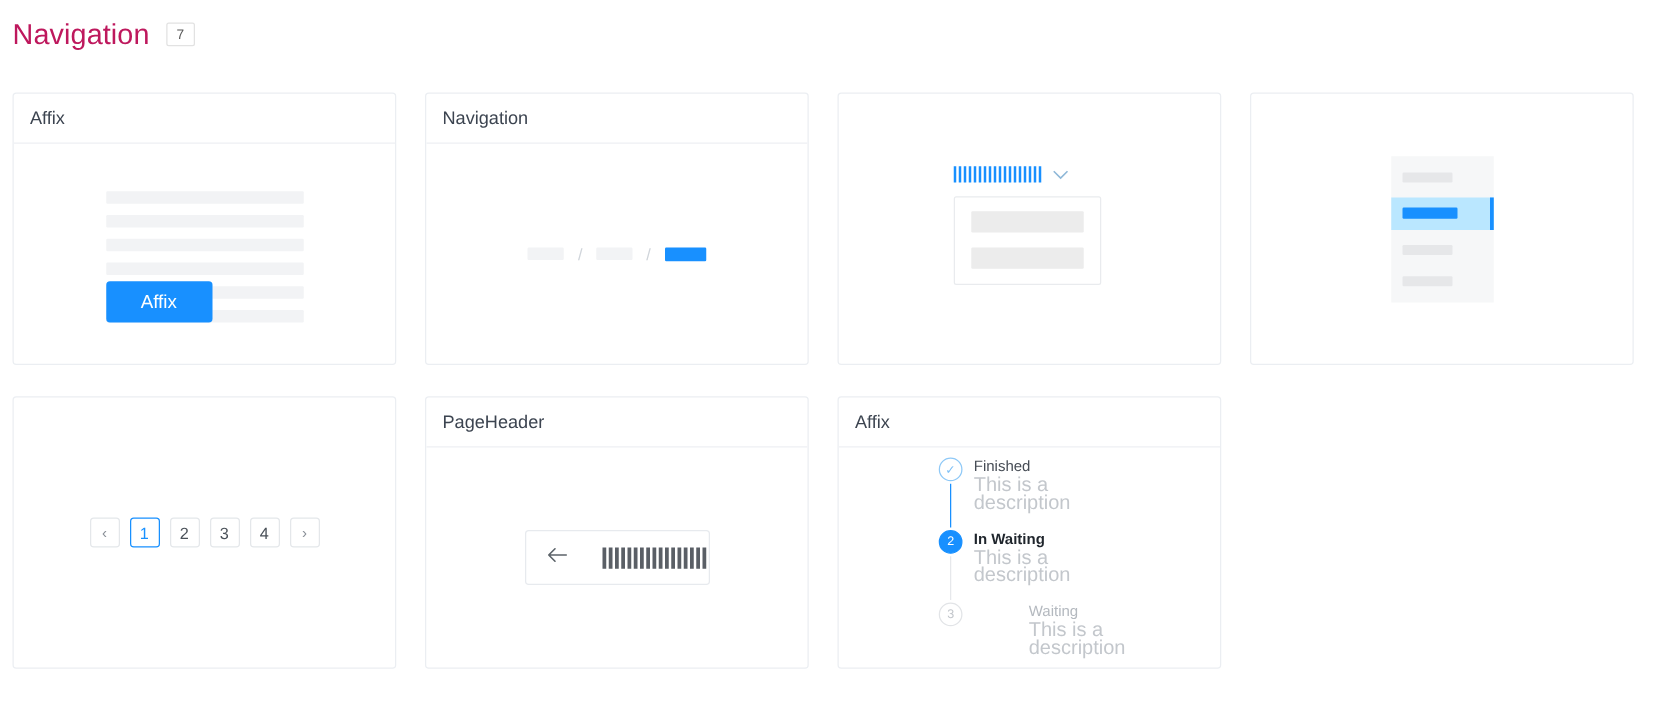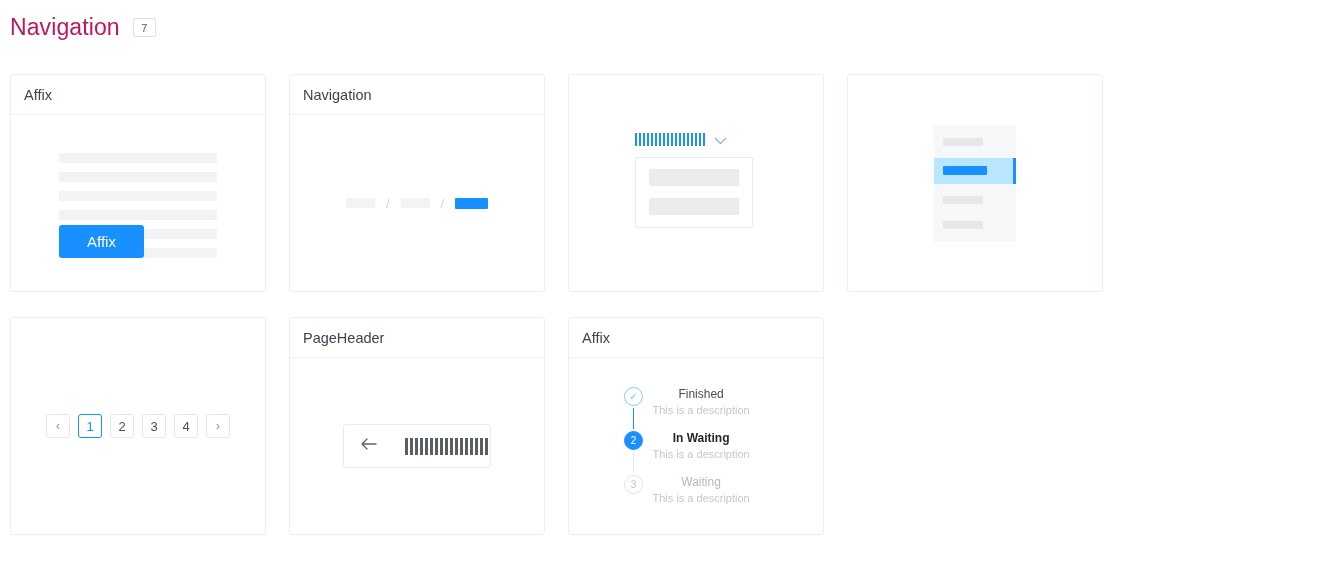--- a/index.html
+++ b/index.html
@@ -49,30 +49,29 @@
   
   .grid {
     position: absolute;
     left: 10px; top: 74px;
     width: 1308px;
     display: flex;
     flex-wrap: wrap;
     gap: 25px 23px;
   }
   .card {
-    width: 256px;
+    width: 307px;
     height: 218px;
     background: #ffffff;
     border: 1px solid #ebeef2;
     border-radius: 3px;
     box-sizing: border-box;
     display: flex;
     flex-direction: column;
     overflow: hidden;
-    text-align: center;
   }
   .card-head {
     height: 40px;
     flex: 0 0 40px;
     border-bottom: 1px solid #eef0f3;
     display: flex;
     align-items: center;
     padding: 0 13px;
     box-sizing: border-box;
   }
@@ -210,22 +209,22 @@
   .step-dot.done { border: 1px solid #8fc9f7; color: #7dbff5; background: #fff; }
   .step-dot.current { background: #1890ff; color: #ffffff; border: 1px solid #1890ff; }
   .step-dot.wait { border: 1px solid #e2e4e7; color: #c2c6cb; background: #fff; }
   .step-line { width: 1px; flex: 1 1 auto; margin: 2px 0; }
   .step-line.blue { background: #1890ff; }
   .step-line.gray { background: #e6e8eb; }
   .step-body { padding-bottom: 14px; }
   .step-title { font-size: 12px; line-height: 15px; color: #464c55; }
   .step-title.current { color: #1f252c; font-weight: bold; }
   .step-title.wait { color: #b4b9bf; }
-  .step-desc { font-size: 11px; line-height: 14px; color: #c3c7cc; margin-top: 1px; }
-  .step:last-child .step-body { padding-bottom: 0; }
+  .step-desc { font-size: 16px; line-height: 14px; color: #c3c7cc; margin-top: 1px; }
+  .step:last-child .step-body { padding-bottom: 0; margin-left: 44px; }
 </style>
 </head>
 <body>
 
 <div class="page">
 
   <div class="page-head">
     <div class="page-title">Navigation</div>
     <div class="count-badge">7</div>
   </div>

